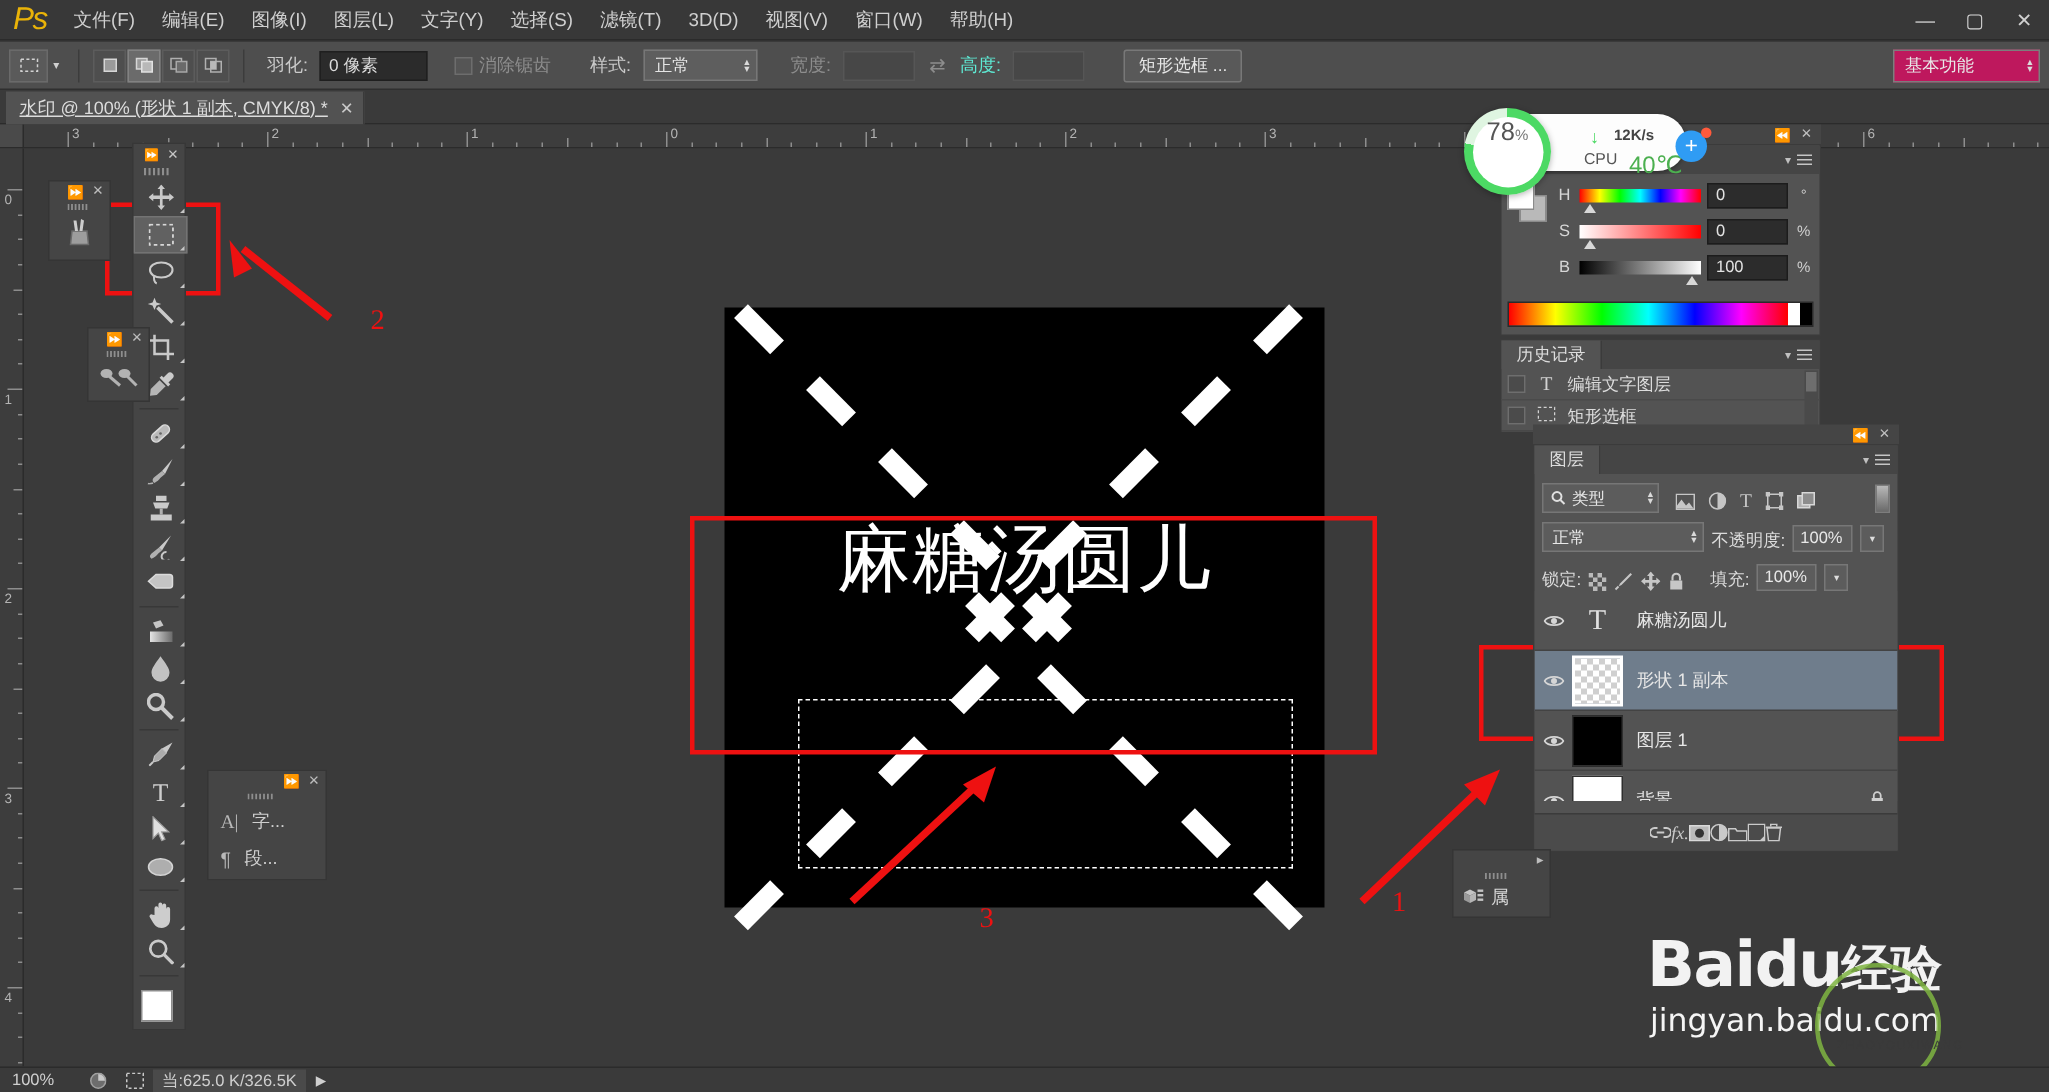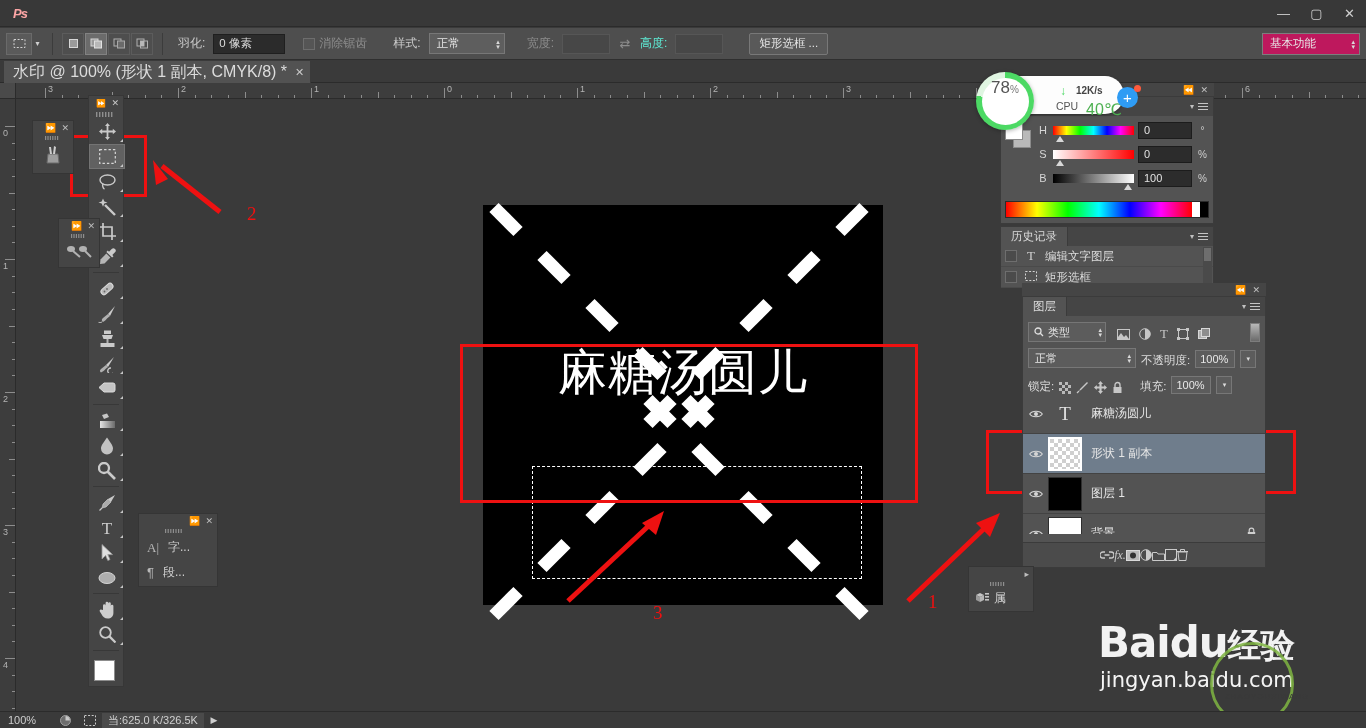--- a/index.html
+++ b/index.html
@@ -10,21 +10,21 @@
     font-size:12px; color:#c8c8c8; user-select:none;
   }
   
   #menubar{
     position:absolute; left:0; top:0; width:1366px; height:27px;
     background:#383838; display:flex; align-items:center;
     border-bottom:1px solid #2b2b2b;
   }
   #ps-logo{
     width:40px; height:27px; display:flex; align-items:center; justify-content:center;
-    color:#fca5a5; font-weight:bold; font-size:13px; font-style:italic;
+    color:#eab308; font-weight:normal; font-size:21px; font-style:italic;
     letter-spacing:-1px;
   }
   .menu-item{
     padding:5px 9px; font-size:12.5px; color:#cfcfcf; white-space:nowrap;
   }
   #win-buttons{ position:absolute; right:0; top:0; display:flex; height:27px; }
   .winbtn{ width:33px; height:27px; display:flex; align-items:center; justify-content:center;
            color:#d0d0d0; font-size:13px; }
 
   
@@ -71,21 +71,21 @@
   
   #tabbar{
     position:absolute; left:0; top:61px; width:1366px; height:22px;
     background:#3a3a3a; border-bottom:1px solid #2b2b2b;
   }
   #doctab{
     position:absolute; left:4px; top:0; height:22px; background:#525252;
     display:flex; align-items:center; padding:0 6px 0 9px; gap:8px;
     border-right:1px solid #3a3a3a;
   }
-  #doctab-title{ font-size:16px; color:#dcdcdc; white-space:nowrap; }
+  #doctab-title{ font-size:12px; color:#dcdcdc; white-space:nowrap;text-decoration:underline; }
   #doctab-close{ font-size:11px; color:#c9c9c9; }
 
   
   #ruler-corner{ position:absolute; left:0; top:83px; width:16px; height:16px; background:#4a4a4a; border-right:1px solid #2b2b2b; border-bottom:1px solid #2b2b2b;}
   #ruler-h{ position:absolute; left:16px; top:83px; width:1350px; height:16px; background:#3d3d3d; border-bottom:1px solid #2b2b2b; overflow:hidden; }
   #ruler-v{ position:absolute; left:0; top:99px; width:16px; height:612px; background:#3d3d3d; border-right:1px solid #2b2b2b; overflow:hidden; }
   .tickH{ position:absolute; bottom:0; width:1px; background:#8d8d8d; }
   .tickV{ position:absolute; right:0; height:1px; background:#8d8d8d; }
   .rlabelH{ position:absolute; top:1px; font-size:9px; color:#b4b4b4; }
   .rlabelV{ position:absolute; left:3px; font-size:9px; color:#b4b4b4; }
@@ -256,20 +256,33 @@
   #game-title{ position:absolute; left:0px; top:26px; width:190px; text-align:center;
                font-size:25px; color:#2a2a2a; font-weight:bold; font-family:"DejaVu Sans",sans-serif;}
   #game-sub{ position:absolute; left:0px; top:52px; width:190px; text-align:center;
              font-size:8px; color:#3a3a3a; letter-spacing:1px; }
 </style>
 </head>
 <body>
 
 <div id="menubar">
   <div id="ps-logo">Ps</div>
+  <div id="menu-items" style="display: flex; align-items: center;">
+      <div class="menu-item">文件(F)</div>
+      <div class="menu-item">编辑(E)</div>
+      <div class="menu-item">图像(I)</div>
+      <div class="menu-item">图层(L)</div>
+      <div class="menu-item">文字(Y)</div>
+      <div class="menu-item">选择(S)</div>
+      <div class="menu-item">滤镜(T)</div>
+      <div class="menu-item">3D(D)</div>
+      <div class="menu-item">视图(V)</div>
+      <div class="menu-item">窗口(W)</div>
+      <div class="menu-item">帮助(H)</div>
+    </div>
   <div id="win-buttons">
     <div class="winbtn" id="win-min">—</div>
     <div class="winbtn" id="win-max">▢</div>
     <div class="winbtn" id="win-close">✕</div>
   </div>
 </div>
 
 <div id="optionsbar">
   <div style="display:flex;align-items:center;">
     <div class="ob-tool">

